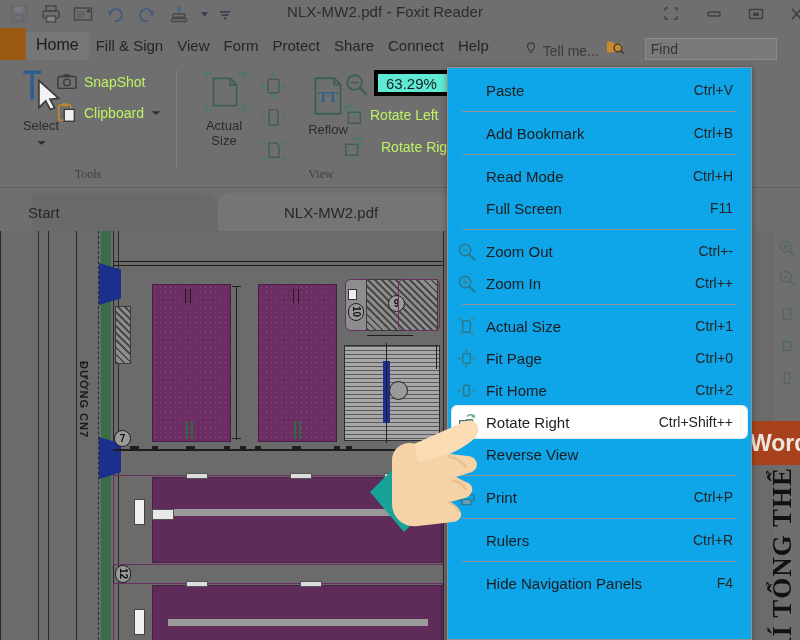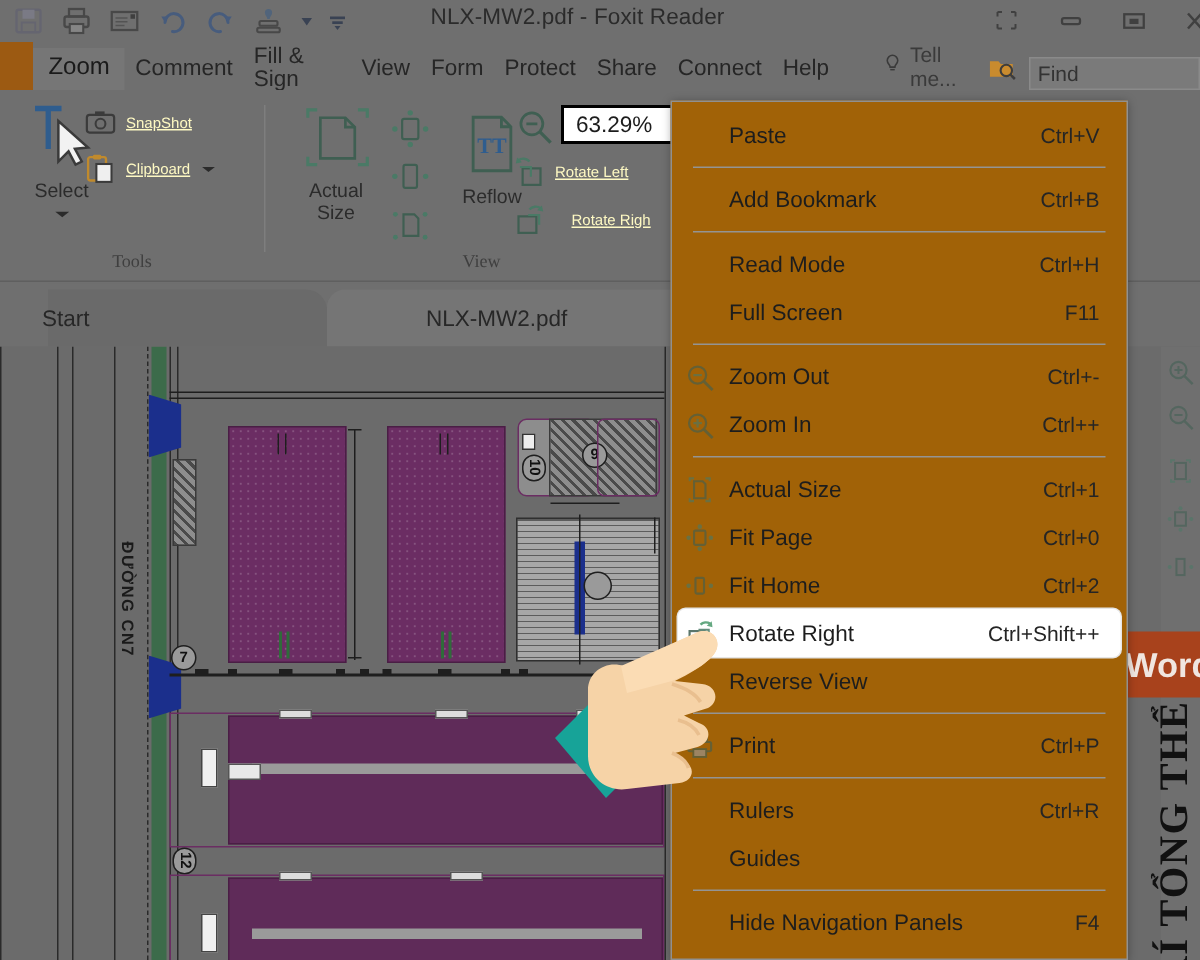--- a/index.html
+++ b/index.html
@@ -37,40 +37,40 @@
     background:#6f6f6f; display:flex; align-items:flex-end;
   }
   .orange-block{ width:26px; height:32px; background:#9c5a12; }
   .rtab{
     font-size:15px; color:#262626; padding:4px 7px 6px 7px; line-height:1;
     display:flex; align-items:center; height:28px;
   }
   .rtab.active{ background:#767676; color:#1a1a1a; font-size:16px; padding-left:10px; padding-right:10px;}
   .tellme{ display:flex; align-items:center; gap:5px; margin-left:28px; color:#3a3a3a; font-size:14px;}
   .findbox{
-    margin-left:8px; width:132px; height:22px; background:#7a7a7a;
+    margin-left:20px; width:132px; height:22px; background:#7a7a7a;
     border:1px solid #8a8a8a; color:#333; font-size:14px;
     display:flex; align-items:center; padding-left:5px;
   }
 
   
   .ribbon{
     position:absolute; left:0; top:60px; width:800px; height:128px;
     background:#6f6f6f; border-bottom:1px solid #5f5f5f;
   }
   .grp{ position:absolute; top:0; height:128px; }
   .grp-label{
     position:absolute; bottom:6px; width:100%; text-align:center;
     font-size:12px; color:#3f3f3f;font-family:Liberation Serif, serif;
   }
   .sep{ position:absolute; top:10px; width:1px; height:98px; background:#7e7e7e; }
 
   .bigbtn{ position:absolute; text-align:center; }
   .bigbtn .lbl{ font-size:13px; color:#2b2b2b; line-height:15px; }
-  .smallbtn{ display:flex; align-items:center; gap:6px; font-size:10px; color:#fef9c3;text-decoration:underline; }
+  .smallbtn{ display:flex; align-items:center; gap:6px; font-size:14px; color:#bef264; }
 
   
   .doctabs{
     position:absolute; left:0; top:189px; width:800px; height:42px;
     background:#6f6f6f;
     margin-left:32px;
   }
   .dtab{
     position:absolute; top:4px; height:38px; display:flex; align-items:center;
     font-size:15px; color:#272727;
@@ -133,21 +133,21 @@
     display:flex; align-items:center; padding-left:6px; overflow:hidden;
   }
 
   
   .docsidebar{ position:absolute; right:0; top:0; width:26px; height:409px; background:#6f6f6f;}
   .docsidebar .si{ position:absolute; left:4px; width:18px; height:18px; opacity:.55;}
 
   
   .ctxmenu{
     position:absolute; left:447px; top:67px; width:305px; height:573px;
-    background:#a16207; border:1px solid #909090;
+    background:#0ea5e9; border:1px solid #909090;
     box-shadow:0 1px 6px rgba(0,0,0,.35);
     padding-top:6px;
   }
   .mi{
     position:relative; height:32px; display:flex; align-items:center;
     font-size:15px; color:#1d1d1d; padding-left:38px;
   }
   .mi .accel{ position:absolute; right:18px; font-size:14px; color:#252525;}
   .mi .mic{ position:absolute; left:9px; top:7px; width:19px; height:19px; opacity:.62; }
   .mi.sel{
@@ -251,22 +251,21 @@
       <span class="wc" style="margin-right:-12px;">
         <svg viewBox="0 0 20 20" width="20" height="20">
             <path d="M4 5 L13 15 M13 5 L4 15" stroke="#2e2e2e" stroke-width="1.7" fill="none"></path>
           </svg>
       </span>
     </div>
   </div>
 
   <div class="tabstrip">
     <div class="orange-block"></div>
-    <div class="rtab active">Zoom</div>
-    <div class="rtab">Comment</div>
+    <div class="rtab active">Home</div>
     <div class="rtab">Fill &amp; Sign</div>
     <div class="rtab">View</div>
     <div class="rtab">Form</div>
     <div class="rtab">Protect</div>
     <div class="rtab">Share</div>
     <div class="rtab">Connect</div>
     <div class="rtab">Help</div>
 
     <div class="tellme">
       <span>
@@ -386,21 +385,21 @@
       </div>
 
       <span style="position:absolute; left:168px; top:12px;">
         <svg viewBox="0 0 26 26" width="25" height="25">
             <circle cx="11" cy="11" r="7.6" fill="none" stroke="#3f5f52" stroke-width="1.9"></circle>
             <path d="M16.6 16.6 L24 24" stroke="#3f5f52" stroke-width="2.3"></path>
             <path d="M7.2 11 h7.6" stroke="#3f5f52" stroke-width="1.9"></path>
           </svg>
       </span>
 
-      <div style="position:absolute; left:198px; top:10px; width:92px; height:26px; background:#ffffff; border:2px solid #000000; color:#1c1c1c; font-size:15px; display:flex; align-items:center; padding-left:8px;">63.29%</div>
+      <div style="position:absolute; left:198px; top:10px; width:92px; height:26px; background:#5eead4; border:4px solid #000000; color:#1c1c1c; font-size:15px; display:flex; align-items:center; padding-left:8px;">63.29%</div>
 
       <div class="smallbtn" style="position:absolute; left:166px; top:44px;">
         <svg viewBox="0 0 24 24" width="22" height="22">
             <rect x="7" y="9" width="13" height="12" fill="none" stroke="#3f5f52" stroke-width="1.6"></rect>
             <path d="M5 8 h8 v7" fill="none" stroke="#4a7a66" stroke-width="1.6"></path>
             <path d="M4 3 a6 6 0 0 1 8 1" fill="none" stroke="#4a7a66" stroke-width="1.8"></path>
             <path d="M3 1 l-1 4.5 l4.5 -1z" fill="#4a7a66"></path>
           </svg>
         <span>Rotate Left</span>
       </div>
@@ -678,24 +677,20 @@
       </span>
       <span>Print</span>
       <span class="accel">Ctrl+P</span>
     </div>
     <div class="msep"></div>
 
     <div class="mi">
       <span>Rulers</span>
       <span class="accel">Ctrl+R</span>
     </div>
-    <div class="mi">
-      <span>Guides</span>
-      <span class="accel"></span>
-    </div>
     <div class="msep"></div>
 
     <div class="mi">
       <span>Hide Navigation Panels</span>
       <span class="accel">F4</span>
     </div>
   </div>
 
   <div class="hand">
     <svg viewBox="0 0 150 165" width="150" height="165">

